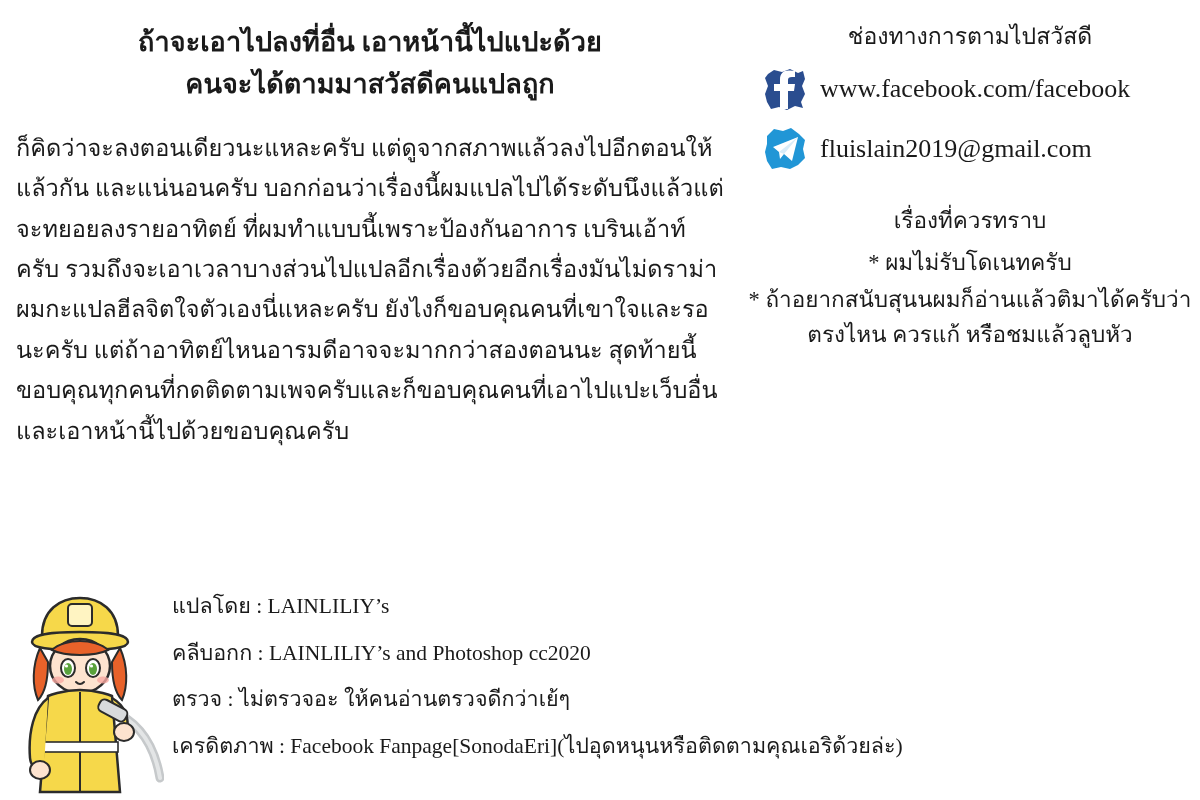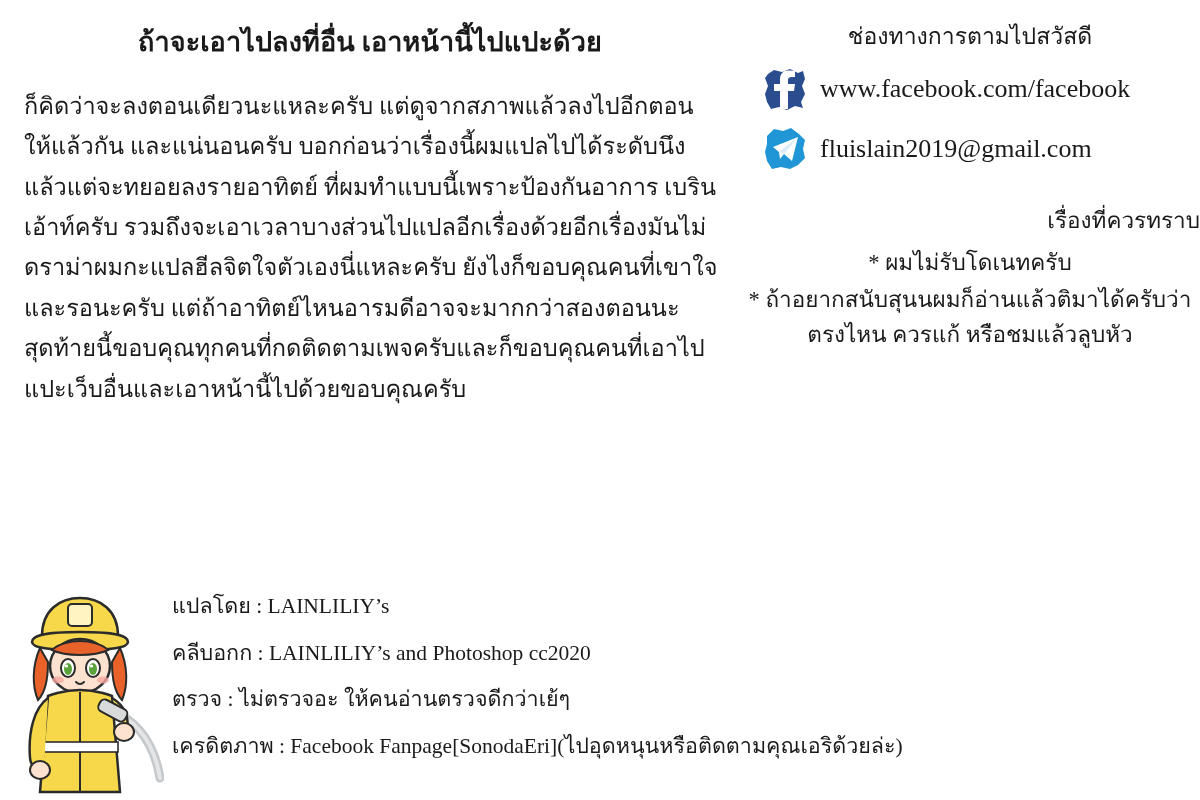--- a/index.html
+++ b/index.html
@@ -41,21 +41,21 @@
     display: block;
   }
   .body-text {
     margin: 22px 0 0 16px;
     width: 710px;
     font-size: 23.5px;
     line-height: 1.72;
     text-align: left;
   }
   .body-text p {
-    margin: 8px;
+    margin: 0;
   }
 
   
   .credits {
     position: absolute;
     left: 172px;
     top: 596px;
     width: 1010px;
     font-size: 21.5px;
     line-height: 1.0;
@@ -106,41 +106,41 @@
   .icon-badge {
     width: 46px;
     height: 46px;
     flex: 0 0 46px;
     position: relative;
   }
 
   .notice-title {
     margin-top: 30px;
     font-size: 22.5px;
-    text-align: right;
   }
   .notice-list {
     margin-top: 8px;
     font-size: 22.5px;
     line-height: 1.55;
     padding: 0 6px;
   }
   .notice-list .n-item {
     margin-bottom: 2px;
   }
 </style>
 </head>
 <body>
 
 <div class="page">
 
   <div class="left-col">
 
     <div class="headline">
       <span>ถ้าจะเอาไปลงที่อื่น เอาหน้านี้ไปแปะด้วย</span>
+      <span class="line2">คนจะได้ตามมาสวัสดีคนแปลถูก</span>
     </div>
 
     <div class="body-text">
       <p>ก็คิดว่าจะลงตอนเดียวนะแหละครับ แต่ดูจากสภาพแล้วลงไปอีกตอนให้แล้วกัน และแน่นอนครับ บอกก่อนว่าเรื่องนี้ผมแปลไปได้ระดับนึงแล้วแต่จะทยอยลงรายอาทิตย์ ที่ผมทำแบบนี้เพราะป้องกันอาการ เบรินเอ้าท์ครับ รวมถึงจะเอาเวลาบางส่วนไปแปลอีกเรื่องด้วยอีกเรื่องมันไม่ดราม่าผมกะแปลฮีลจิตใจตัวเองนี่แหละครับ ยังไงก็ขอบคุณคนที่เขาใจและรอนะครับ แต่ถ้าอาทิตย์ไหนอารมดีอาจจะมากกว่าสองตอนนะ สุดท้ายนี้ขอบคุณทุกคนที่กดติดตามเพจครับและก็ขอบคุณคนที่เอาไปแปะเว็บอื่นและเอาหน้านี้ไปด้วยขอบคุณครับ</p>
     </div>
 
     <div class="mascot">
       <svg viewBox="0 0 150 205" width="150" height="205" xmlns="http://www.w3.org/2000/svg">
 
         <path d="M96 118 C122 128 140 150 146 186" stroke="#c6c9cb" stroke-width="9" fill="none" stroke-linecap="round"></path>

